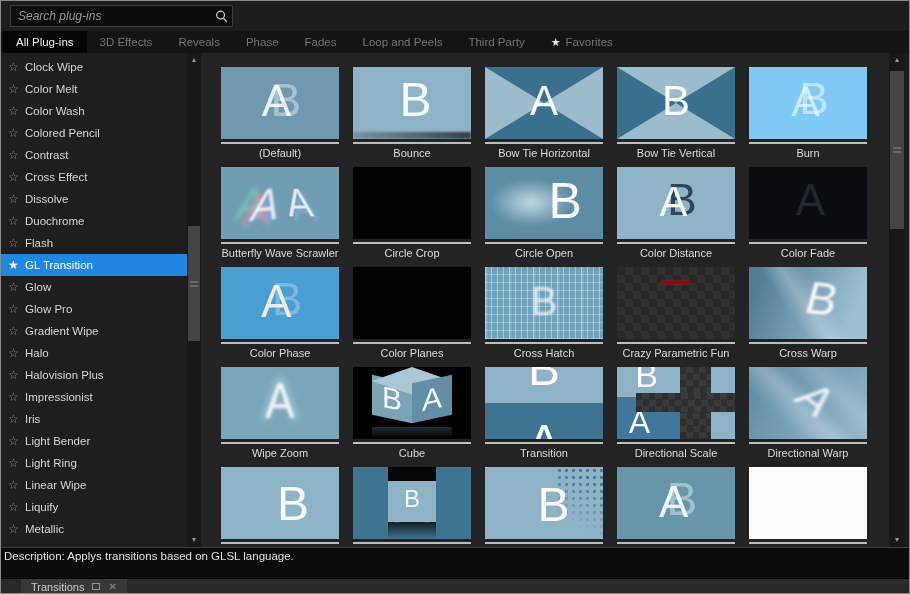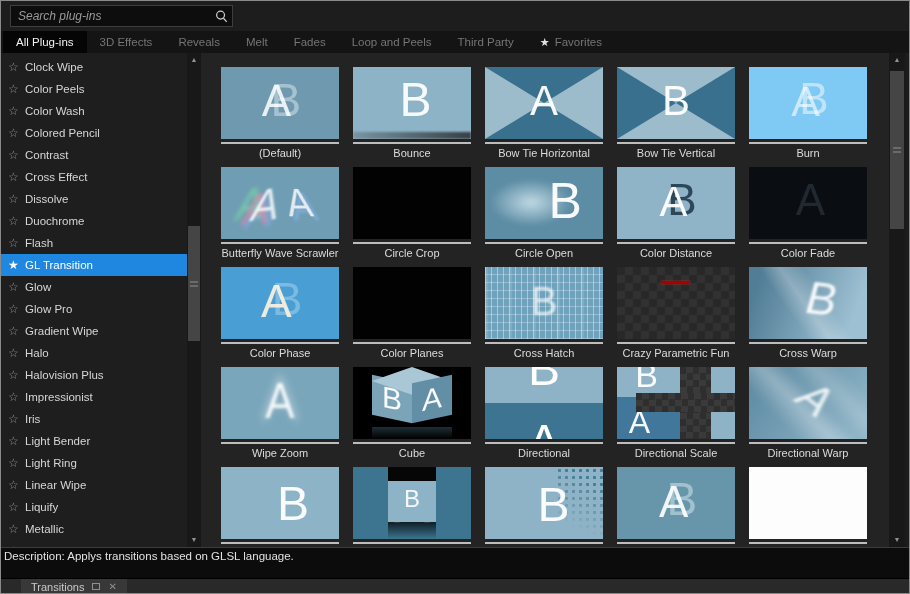--- a/index.html
+++ b/index.html
@@ -176,21 +176,21 @@
     <div class="tab">
 
     <span class="tab-label">3D Effects</span>
   </div>
     <div class="tab">
 
     <span class="tab-label">Reveals</span>
   </div>
     <div class="tab">
 
-    <span class="tab-label">Melt</span>
+    <span class="tab-label">Phase</span>
   </div>
     <div class="tab">
 
     <span class="tab-label">Fades</span>
   </div>
     <div class="tab">
 
     <span class="tab-label">Loop and Peels</span>
   </div>
     <div class="tab">
@@ -203,21 +203,21 @@
   </div>
   </div>
 
 <div class="sidebar">
     <div class="side-item">
     <span class="star">☆</span>
     <span class="side-label">Clock Wipe</span>
   </div>
     <div class="side-item">
     <span class="star">☆</span>
-    <span class="side-label">Color Peels</span>
+    <span class="side-label">Color Melt</span>
   </div>
     <div class="side-item">
     <span class="star">☆</span>
     <span class="side-label">Color Wash</span>
   </div>
     <div class="side-item">
     <span class="star">☆</span>
     <span class="side-label">Colored Pencil</span>
   </div>
     <div class="side-item">
@@ -466,21 +466,21 @@
     <div class="tlabel">Cube</div>
   </div>
       <div class="cell">
     <div class="thumb k-directional">
       <div class="ly ly0"></div>
       <div class="ly ly1"></div>
     <span class="letter l0">B</span>
           <span class="letter l1">A</span>
         </div>
     <div class="underl"></div>
-    <div class="tlabel">Directional</div>
+    <div class="tlabel">Transition</div>
   </div>
       <div class="cell">
     <div class="thumb k-dirscale">
       <div class="ly ly0"></div>
       <div class="ly ly1"></div>
     <span class="letter l0">B</span>
           <span class="letter l1">A</span>
         </div>
     <div class="underl"></div>
     <div class="tlabel">Directional Scale</div>

